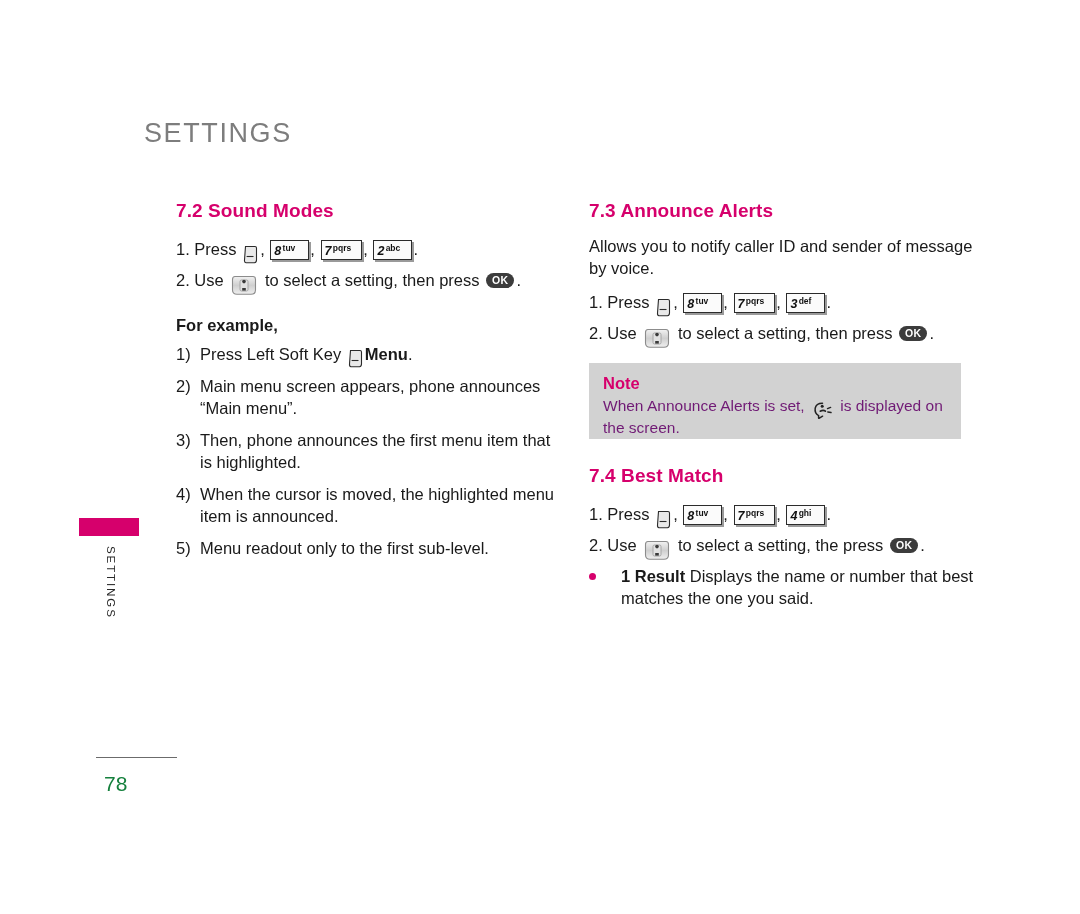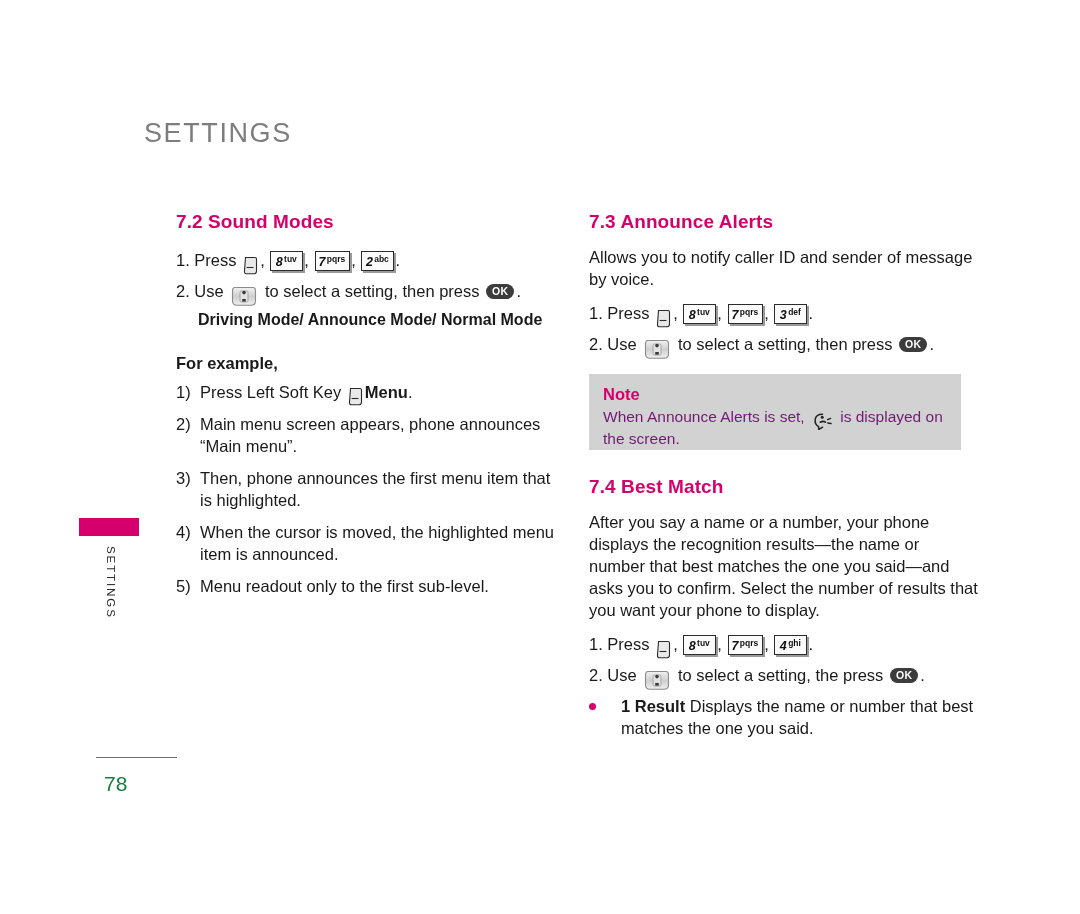--- a/index.html
+++ b/index.html
@@ -65,21 +65,21 @@
     position: absolute;
     left: 104px;
     top: 772px;
     font-size: 21px;
     color: #15803d;
   }
 
   
   .col {
     position: absolute;
-    top: 211px;
+    top: 200px;
     width: 390px;
   }
   .col-left  { left: 176px; }
   .col-right { left: 589px; }
 
   
   h2.section {
     margin: 0 0 13px 0;
     font-size: 19px;
     font-weight: bold;
@@ -180,28 +180,28 @@
   
   .icon { display: inline-block; vertical-align: middle; }
 
   
   .key {
     position: relative;
     display: inline-block;
     vertical-align: middle;
     min-width: 24px;
     height: 16px;
-    padding: 1px 4px 1px 3px;
+    padding: 1px 10px 1px 3px;
     margin: 0 1px;
     border: 1.3px solid #2b2b2b;
     background: #fbfbfb;
     box-shadow: 2px 2px 0 0 #9a9a9a;
     line-height: 15px;
     white-space: nowrap;
-    text-align: center;
+    text-align: left;
     top: -1px;
   }
   .key .digit {
     font-size: 12.5px;
     font-weight: bold;
     font-style: italic;
     color: #111;
     letter-spacing: -0.2px;
   }
   .key .letters {
@@ -302,21 +302,20 @@
           <path d="M4 1.5 L22 1.5 Q24.5 1.5 24.5 4.5 L24.5 15 Q24.5 19.2 20 19.2 L6 19.2 Q1.5 19.2 1.5 15 L1.5 4.5 Q1.5 1.5 4 1.5 Z" fill="url(#navg1)" stroke="#8c8c8c" stroke-width="1.1"></path>
           <rect x="9" y="5" width="8" height="11" rx="1.5" fill="#e2e2e2" stroke="#9a9a9a" stroke-width="0.8"></rect>
           <circle cx="13" cy="6.6" r="1.8" fill="#3a3a3a"></circle>
           <rect x="11.2" y="13" width="3.6" height="2.6" fill="#3a3a3a"></rect>
         </svg>
       </span>
       <span>to select a setting, then press</span>
       <span class="ok-key">OK</span><span>.</span>
     </span>
 
-    <span class="sub-value">Driving Mode/ Announce Mode/ Normal Mode</span>
 
     <span class="for-example">For example,</span>
 
     <ul class="olist">
       <li>
         <span class="marker">1)</span>
         <span class="txt">
           <span>Press Left Soft Key</span>
           <span class="icon softkey-icon">
             <svg viewBox="0 0 15 19" width="15" height="19">
@@ -398,21 +397,20 @@
             <path d="M15.5 7.6 L18.6 6.4" stroke="#222" stroke-width="1.5" stroke-linecap="round"></path>
             <path d="M15.8 11 L19 11.6" stroke="#222" stroke-width="1.5" stroke-linecap="round"></path>
           </svg>
         </span>
         <span>is displayed on the screen.</span>
       </span>
     </div>
 
     <h2 class="section spaced-top">7.4 Best Match</h2>
 
-    <p class="body">After you say a name or a number, your phone displays the recognition results—the name or number that best matches the one you said—and asks you to confirm. Select the number of results that you want your phone to display.</p>
 
     <span class="step">
       <span>1. Press</span>
       <span class="icon softkey-icon">
         <svg viewBox="0 0 15 19" width="15" height="19">
           <path d="M2.5 1.5 L12 1.5 Q13.5 1.5 13.5 3 L13.5 15 Q13.5 17.5 11.5 17.8 L3 17.8 Q1.2 17.5 1.5 15 Z" fill="#e9e9e9" stroke="#2b2b2b" stroke-width="1.1"></path>
           <path d="M3.6 11.5 L10.5 11.5" stroke="#2b2b2b" stroke-width="1.1" fill="none"></path>
         </svg>
       </span><span>,</span>
       <span class="key"><span class="digit">8</span><span class="letters">tuv</span></span><span>,</span>

